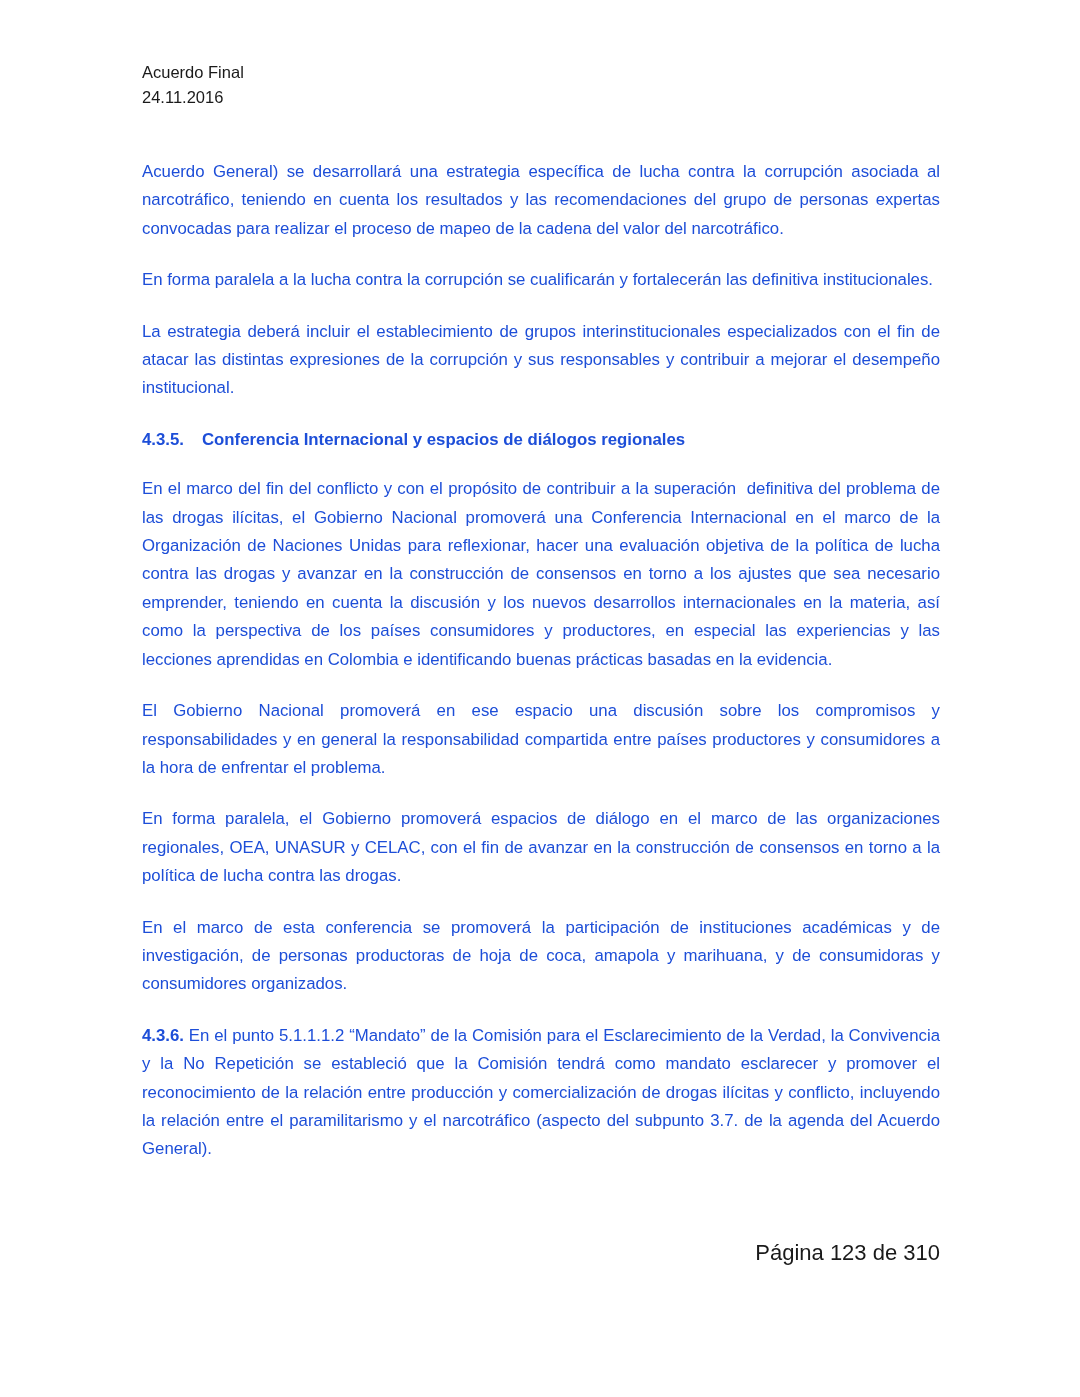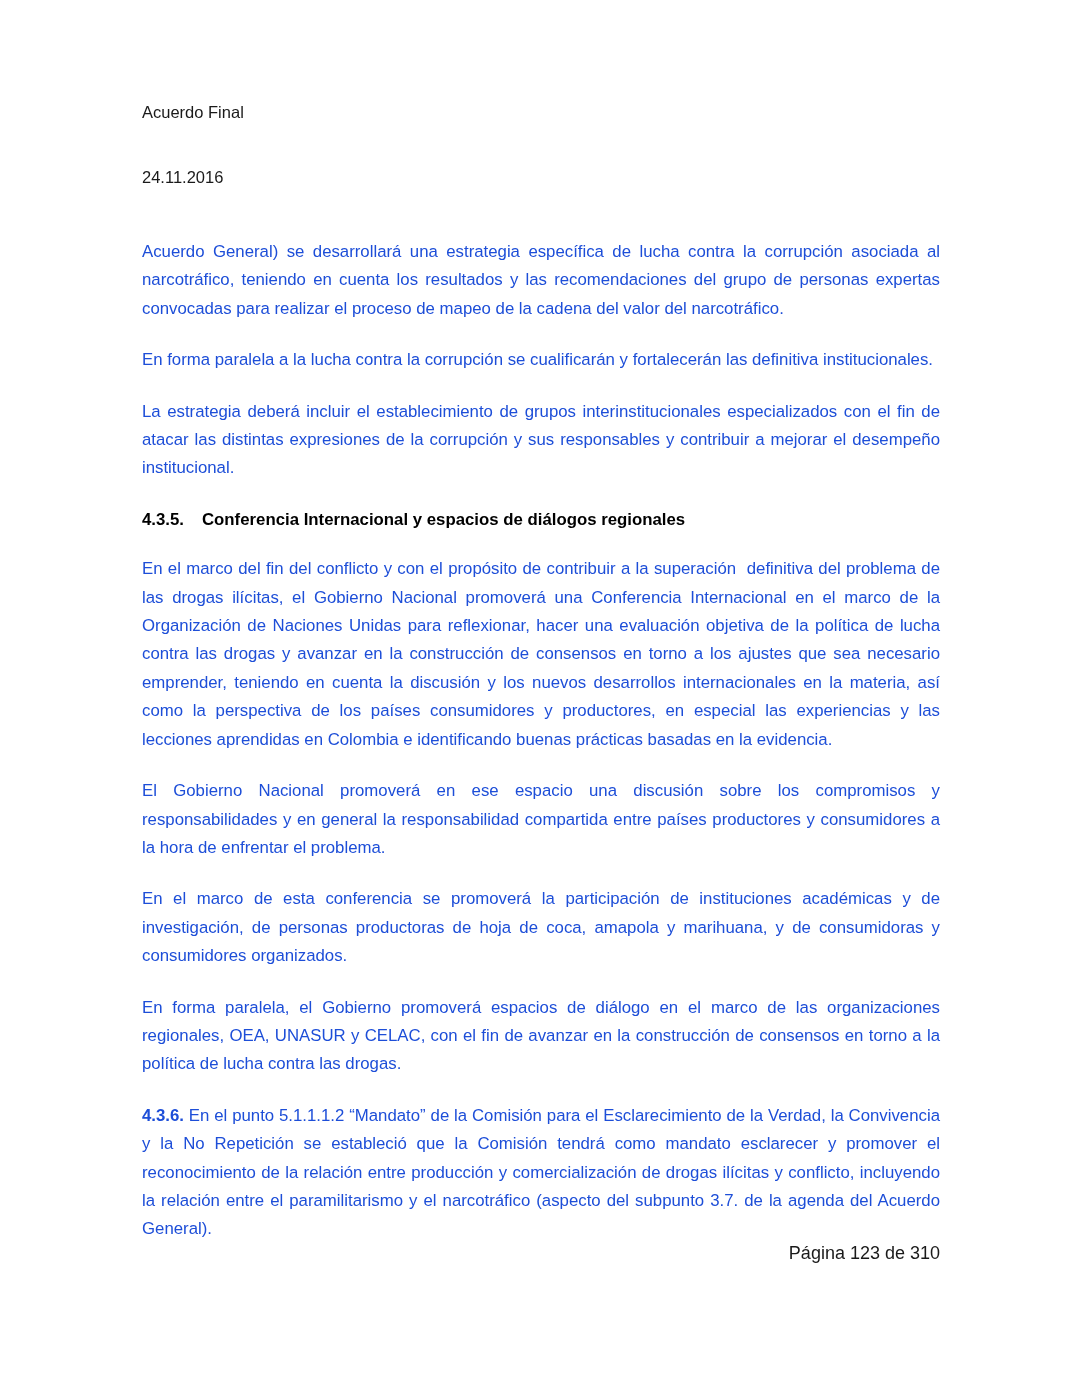--- a/index.html
+++ b/index.html
@@ -28,21 +28,20 @@
     width: 798px;
   }
   .doc-header {
     font-size: 16.5px;
     line-height: 25px;
     color: #1a1a1a;
     margin-bottom: 0;
   }
   .doc-header div {
     white-space: pre;
-    margin-top: 40px;
   }
   .body-block {
     margin-top: 48px;
   }
   p.para {
     margin: 0 0 23px 0;
     font-size: 16.8px;
     line-height: 28.4px;
     text-align: justify;
     text-justify: inter-word;
@@ -50,38 +49,38 @@
     white-space: pre-wrap;
   }
   p.para:last-child {
     margin-bottom: 13px;
   }
   h3.heading {
     margin: 11px 0 21px 0;
     font-size: 16.8px;
     line-height: 28.4px;
     font-weight: bold;
-    color: #000000;
+    color: #1d4ed8;
     text-align: left;
     white-space: pre;
   }
   h3.heading .num {
     display: inline-block;
     min-width: 60px;
   }
   p.para .lead {
     font-weight: bold;
   }
   .footer {
     position: absolute;
     left: 142px;
     top: 1240px;
     width: 798px;
     text-align: right;
-    font-size: 18px;
+    font-size: 22px;
     line-height: 26px;
     color: #1a1a1a;
   }
 </style>
 </head>
 <body>
 
 <div class="page">
 
   <div class="content">
@@ -98,23 +97,23 @@
       <p class="para">En forma paralela a la lucha contra la corrupción se cualificarán y fortalecerán las definitiva institucionales.</p>
 
       <p class="para">La estrategia deberá incluir el establecimiento de grupos interinstitucionales especializados con el fin de atacar las distintas expresiones de la corrupción y sus responsables y contribuir a mejorar el desempeño institucional.</p>
 
       <h3 class="heading"><span class="num">4.3.5.</span><span>Conferencia Internacional y espacios de diálogos regionales</span></h3>
 
       <p class="para">En el marco del fin del conflicto y con el propósito de contribuir a la superación  definitiva del problema de las drogas ilícitas, el Gobierno Nacional promoverá una Conferencia Internacional en el marco de la Organización de Naciones Unidas para reflexionar, hacer una evaluación objetiva de la política de lucha contra las drogas y avanzar en la construcción de consensos en torno a los ajustes que sea necesario emprender, teniendo en cuenta la discusión y los nuevos desarrollos internacionales en la materia, así como la perspectiva de los países consumidores y productores, en especial las experiencias y las  lecciones aprendidas en Colombia e identificando buenas prácticas basadas en la evidencia.</p>
 
       <p class="para">El Gobierno Nacional promoverá en ese espacio una discusión sobre los compromisos y responsabilidades y en general la responsabilidad compartida entre países productores y consumidores a la hora de enfrentar el problema.</p>
 
+      <p class="para">En forma paralela, el Gobierno promoverá espacios de diálogo en el marco de las organizaciones regionales, OEA, UNASUR y CELAC, con el fin de avanzar en la construcción de consensos en torno a la política de lucha contra las drogas.</p>
+
       <p class="para">En el marco de esta conferencia se promoverá la participación de instituciones académicas y de investigación, de personas productoras de hoja de coca, amapola y marihuana, y de consumidoras y consumidores organizados.</p>
-
-      <p class="para">En forma paralela, el Gobierno promoverá espacios de diálogo en el marco de las organizaciones regionales, OEA, UNASUR y CELAC, con el fin de avanzar en la construcción de consensos en torno a la política de lucha contra las drogas.</p>
 
 
       <p class="para"><span class="lead">4.3.6.</span><span> En el punto 5.1.1.1.2 “Mandato” de la Comisión para el Esclarecimiento de la Verdad, la Convivencia y la No Repetición se estableció que la Comisión tendrá como mandato esclarecer y promover el reconocimiento de la relación entre producción y comercialización de drogas ilícitas y conflicto, incluyendo la relación entre el paramilitarismo y el narcotráfico (aspecto del subpunto 3.7. de la agenda del Acuerdo General).</span></p>
 
     </div>
   </div>
 
   <div class="footer">
     <span>Página 123 de 310</span>
   </div>

